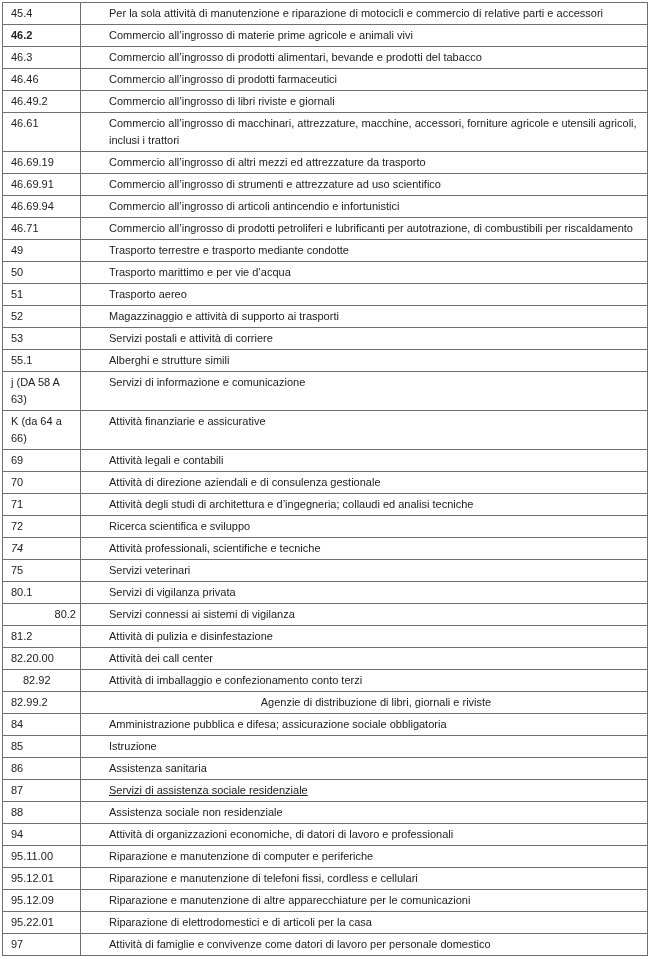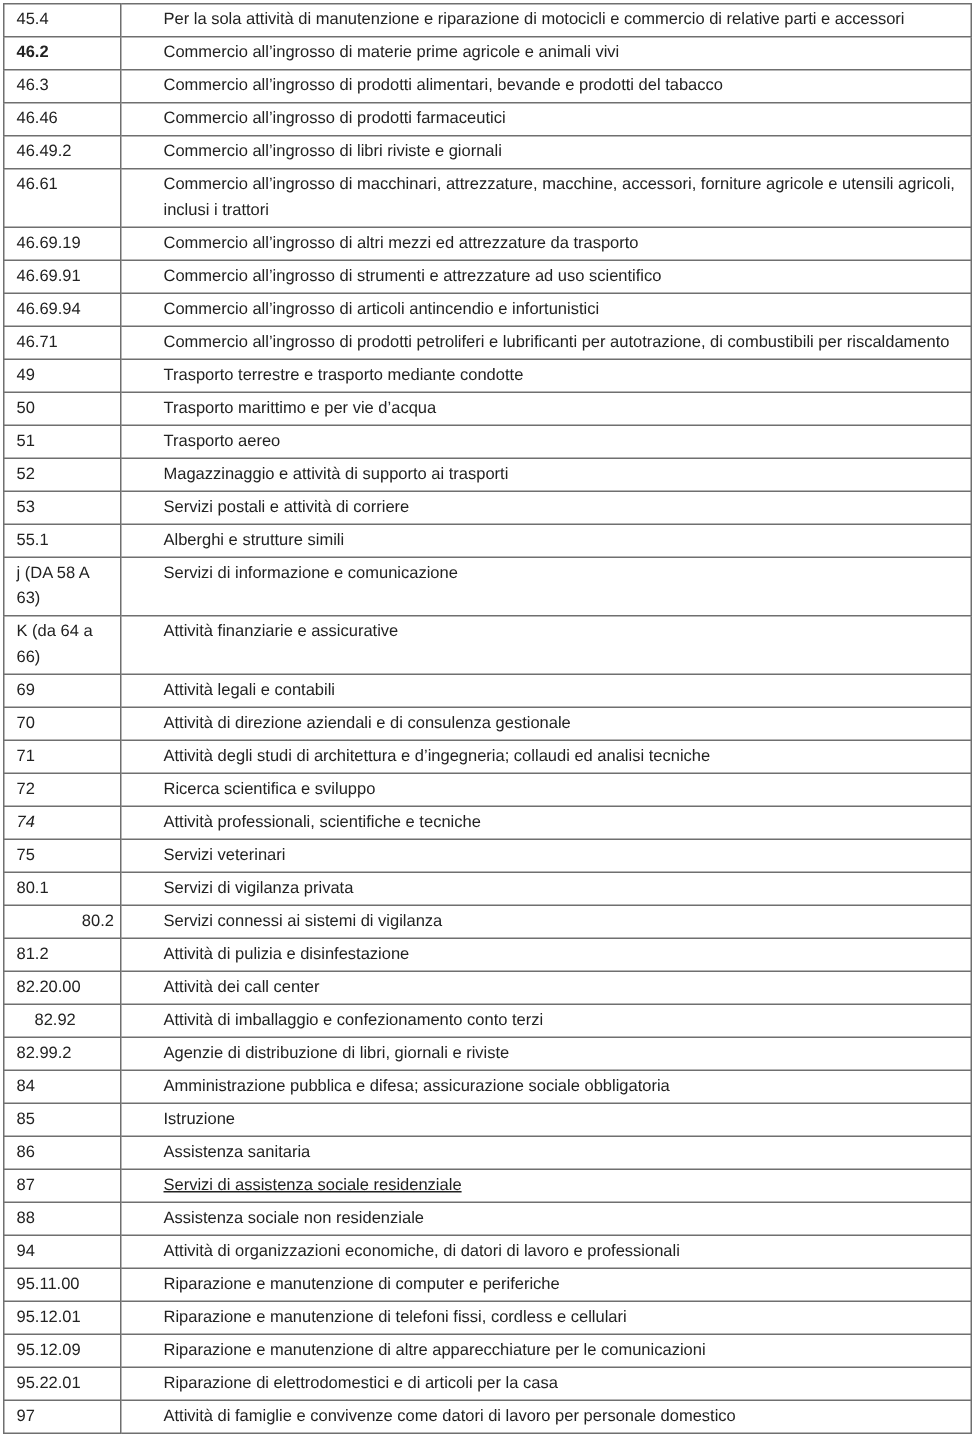--- a/index.html
+++ b/index.html
@@ -160,21 +160,21 @@
         <tr>
           <td class="cell-code" style="border-color: rgb(111, 111, 111);">82.20.00</td>
           <td class="cell-desc" style="border-color: rgb(111, 111, 111);">Attività dei call center</td>
         </tr>
         <tr>
           <td class="cell-code" style="border-color: rgb(111, 111, 111); padding-left: 20px;">82.92</td>
           <td class="cell-desc" style="border-color: rgb(111, 111, 111);">Attività di imballaggio e confezionamento conto terzi</td>
         </tr>
         <tr>
           <td class="cell-code" style="border-color: rgb(111, 111, 111);">82.99.2</td>
-          <td class="cell-desc" style="border-color: rgb(111, 111, 111);">Agenzie di distribuzione di libri, giornali e riviste</td>
+          <td class="cell-desc" style="border-color: rgb(111, 111, 111); text-align: center;">Agenzie di distribuzione di libri, giornali e riviste</td>
         </tr>
         <tr>
           <td class="cell-code" style="border-color: rgb(111, 111, 111);">84</td>
           <td class="cell-desc" style="border-color: rgb(111, 111, 111);">Amministrazione pubblica e difesa; assicurazione sociale obbligatoria</td>
         </tr>
         <tr>
           <td class="cell-code" style="border-color: rgb(111, 111, 111);">85</td>
           <td class="cell-desc" style="border-color: rgb(111, 111, 111);">Istruzione</td>
         </tr>
         <tr>

